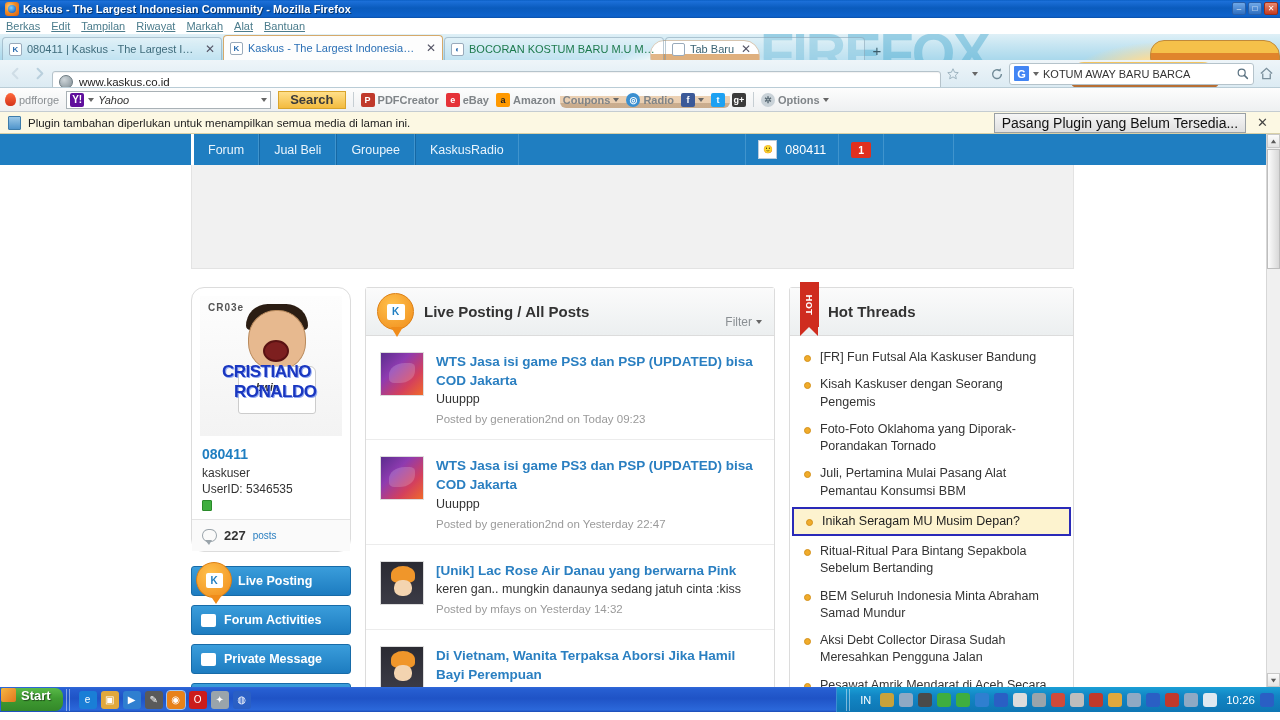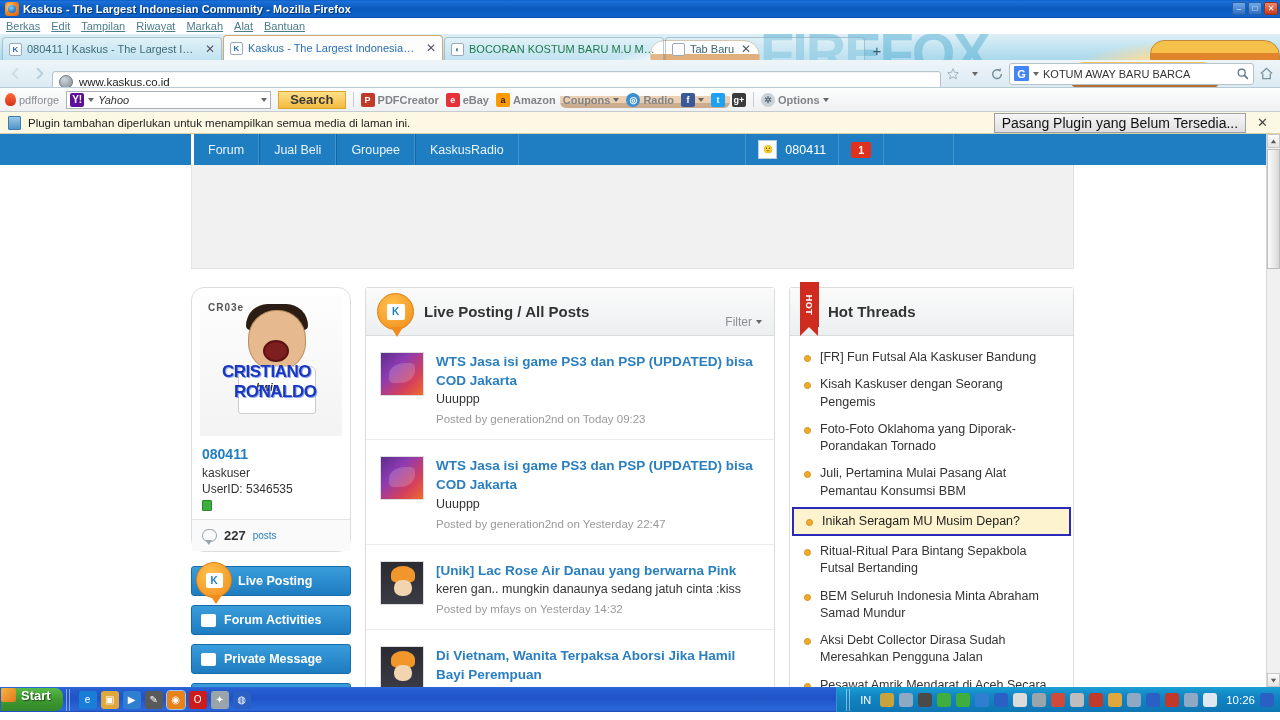--- a/index.html
+++ b/index.html
@@ -606,21 +606,21 @@
             <div class="hotitem">
               <span class="dot"></span>
               <span class="htxt">Juli, Pertamina Mulai Pasang Alat Pemantau Konsumsi BBM</span>
             </div>
             <div class="hotitem selected">
               <span class="dot"></span>
               <span class="htxt">Inikah Seragam MU Musim Depan?</span>
             </div>
             <div class="hotitem">
               <span class="dot"></span>
-              <span class="htxt">Ritual-Ritual Para Bintang Sepakbola Futsal Bertanding</span>
+              <span class="htxt">Ritual-Ritual Para Bintang Sepakbola Sebelum Bertanding</span>
             </div>
             <div class="hotitem">
               <span class="dot"></span>
               <span class="htxt">BEM Seluruh Indonesia Minta Abraham Samad Mundur</span>
             </div>
             <div class="hotitem">
               <span class="dot"></span>
               <span class="htxt">Aksi Debt Collector Dirasa Sudah Meresahkan Pengguna Jalan</span>
             </div>
             <div class="hotitem">

